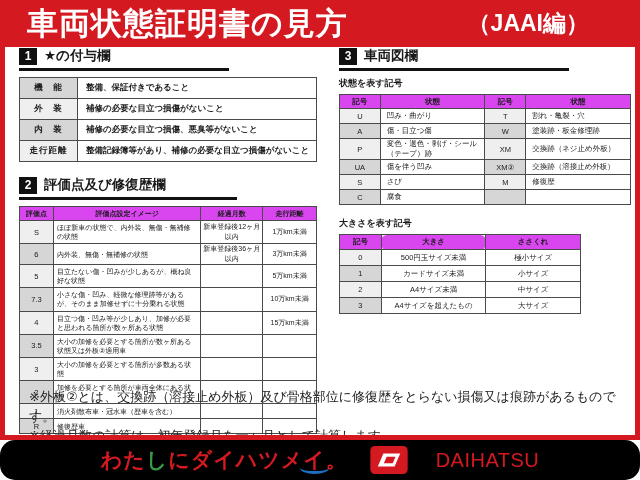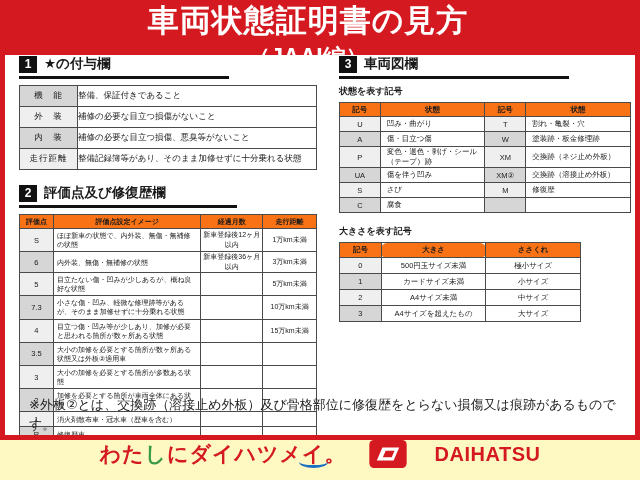--- a/index.html
+++ b/index.html
@@ -5,50 +5,49 @@
   * { margin:0; padding:0; box-sizing:border-box; }
   body {
     width:640px; height:480px; overflow:hidden; background:#ffffff;
     font-family:"Liberation Sans","DejaVu Sans",sans-serif; color:#1a1a1a;
   }
   .page { width:640px; height:480px; display:flex; flex-direction:column; }
   .frame { border-left:5px solid #d41920; border-right:5px solid #d41920; background:#fff; height:435px; }
 
   
   .topband {
-    height:55px; background:#d41920; color:#fff;
+    height:47px; background:#d41920; color:#fff;
     display:flex; align-items:center; padding:0 46px 0 22px;
     justify-content:space-between;
-    flex-direction:column;
   }
   .topband .ttl { font-size:31px; font-weight:bold; letter-spacing:1px; }
   .topband .ed  { font-size:23px; font-weight:bold; }
 
   .subtitle { font-size:11px; font-weight:bold; padding:6px 0 2px 12px; height:24px; }
 
   .cols { display:flex; padding:0 10px 0 14px; height:332px; }
   .col-left { width:308px; }
   .col-right { width:300px; padding-left:14px; }
 
   .sec-head { display:flex; align-items:center; gap:7px; border-bottom:3px solid #111; padding-bottom:3px; margin-bottom:6px; }
   .sec-head.w1 { width:210px; }
   .sec-head.w2 { width:218px; }
   .sec-head.w3 { width:230px; }
   .num { background:#111; color:#fff; width:18px; height:17px; display:flex; align-items:center; justify-content:center; font-size:12px; font-weight:bold; }
   .sec-title { font-size:13.5px; font-weight:bold; }
 
   table { border-collapse:collapse; }
   td, th { border:1px solid #4a4a4a; vertical-align:middle; }
-  th { background:#f97316; font-weight:bold; }
+  th { background:#d946ef; font-weight:bold; }
 
   
   .t1 { width:298px; margin-bottom:14px; }
-  .t1 td { height:21px; font-size:8.5px; }
+  .t1 td { height:21px; font-size:8.5px;font-weight:bold; }
   .t1 .lbl { width:58px; text-align:center; letter-spacing:1px; }
-  .t1 .desc { padding-left:0; }
+  .t1 .desc { padding-left:8px; }
   .t1 tr:nth-child(odd) .lbl { background:#d6d6d6; }
   .t1 tr:nth-child(even) .lbl { background:#efefef; }
 
   
   .t2 { width:298px; }
   .t2 th { font-size:7px; height:14px; text-align:center; }
   .t2 td { font-size:7px; }
   .t2 .sym { width:34px; text-align:center; font-size:7.5px; height:15px; }
   .t2 .desc { width:148px; padding:2px 3px; line-height:1.3; }
   .t2 .mid { width:62px; text-align:center; }
@@ -74,28 +73,28 @@
   .t4 .sym { width:42px; }
   .t4 .sz { width:105px;border-radius:6px; }
   .t4 .im { width:95px; }
   .t4 tbody tr:nth-child(odd) .sym { background:#efefef; }
   .t4 tbody tr:nth-child(even) .sym { background:#d6d6d6; }
 
   .notes { padding:8px 0 0 24px; font-size:13px; line-height:1.5; color:#222; height:30px; }
 
   .redline { height:5px; background:#d41920; width:640px; }
 
-  .footer { height:40px; display:flex; align-items:flex-start; justify-content:center; gap:22px; background:#fef9c3; }
+  .footer { height:40px; display:flex; align-items:center; justify-content:center; gap:22px; background:#000000;border-radius:15px; }
   .slogan { font-size:21px; font-weight:bold; letter-spacing:1px; white-space:nowrap; }
   .slogan span { display:inline-block; }
   .swoosh { position:relative; }
   .swoosh::after { content:""; position:absolute; left:-3px; right:-3px; bottom:0;
     border-bottom:3px solid #1b6fc4; border-radius:0 0 60% 60% / 0 0 100% 100%; height:4px; }
   .brand { display:flex; align-items:center; gap:8px; }
-  .brand-text { color:#d41920; font-size:20px; font-weight:700; letter-spacing:0.5px;margin-left:20px; }
+  .brand-text { color:#d41920; font-size:20px; font-weight:400; letter-spacing:0.5px;margin-left:20px; }
 </style>
 </head>
 <body>
 
 <div class="page">
   <div class="frame">
 
     <div class="topband">
       <span class="ttl">車両状態証明書の見方</span>
       <span class="ed">（JAAI編）</span>
@@ -120,21 +119,21 @@
             <tr>
               <td class="lbl">外　装</td>
               <td class="desc">補修の必要な目立つ損傷がないこと</td>
             </tr>
             <tr>
               <td class="lbl">内　装</td>
               <td class="desc">補修の必要な目立つ損傷、悪臭等がないこと</td>
             </tr>
             <tr>
               <td class="lbl">走行距離</td>
-              <td class="desc">整備記録簿等があり、そのまま加修せずに十分乗れる状態</td>
+              <td class="desc">整備記録簿等があり、補修の必要な目立つ損傷がないこと</td>
             </tr>
           </tbody>
         </table>
 
         <div class="sec-head w2">
           <span class="num">2</span>
           <span class="sec-title">評価点及び修復歴欄</span>
         </div>
 
         <table class="t2">

